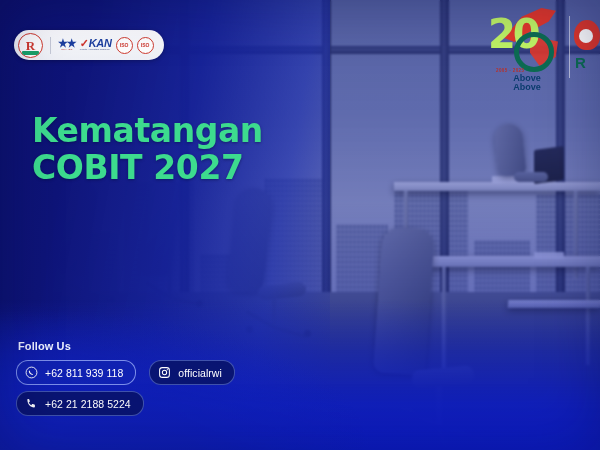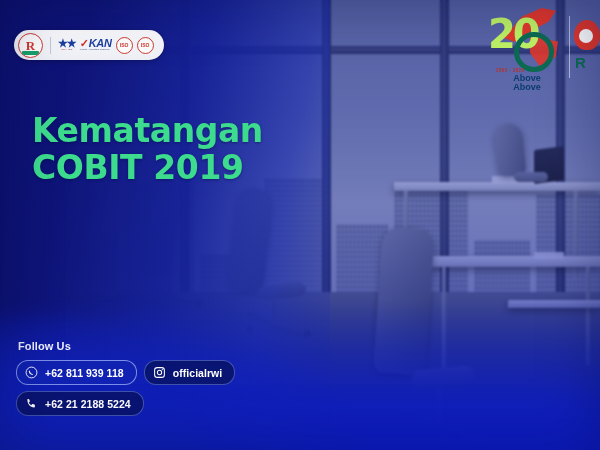--- a/index.html
+++ b/index.html
@@ -355,23 +355,22 @@
     color: #eef1ff;
     letter-spacing: .1px;
   }
   .contact-rows {
     position: absolute;
     left: 16px; top: 360px;
     width: 420px;
   }
   .contact-row {
     display: flex;
-    gap: 7px;
+    gap: 13px;
     margin-bottom: 6px;
-    font-weight: bold;
   }
   .chip {
     display: inline-flex;
     align-items: center;
     gap: 7px;
     height: 23px;
     padding: 0 12px 0 8px;
     border-radius: 12px;
     border: 1px solid rgba(166,186,255,.72);
     background: rgba(20,40,180,.40);
@@ -523,21 +522,21 @@
   </div>
   <div class="anniv-divider"></div>
   <div class="corner-logo">
     <div class="c"></div>
     <div class="s"></div>
     <div class="t">R</div>
   </div>
 
   <div class="headline">
     <span class="ln">Kematangan</span>
-    <span class="ln">COBIT 2019</span>
+    <span class="ln">COBIT 2027</span>
   </div>
 
   <div class="follow-label">Follow Us</div>
 
   <div class="contact-rows">
 
     <div class="contact-row">
       <div class="chip">
         <span class="ic">
           <svg viewBox="0 0 24 24" width="13" height="13" fill="none" stroke="#fff" stroke-width="1.7">

